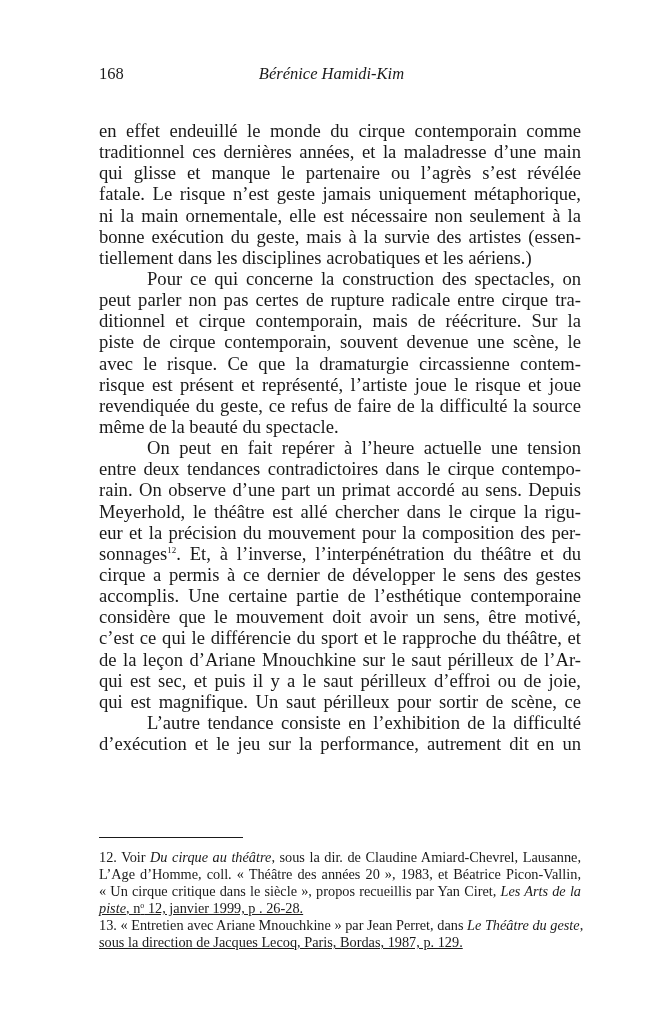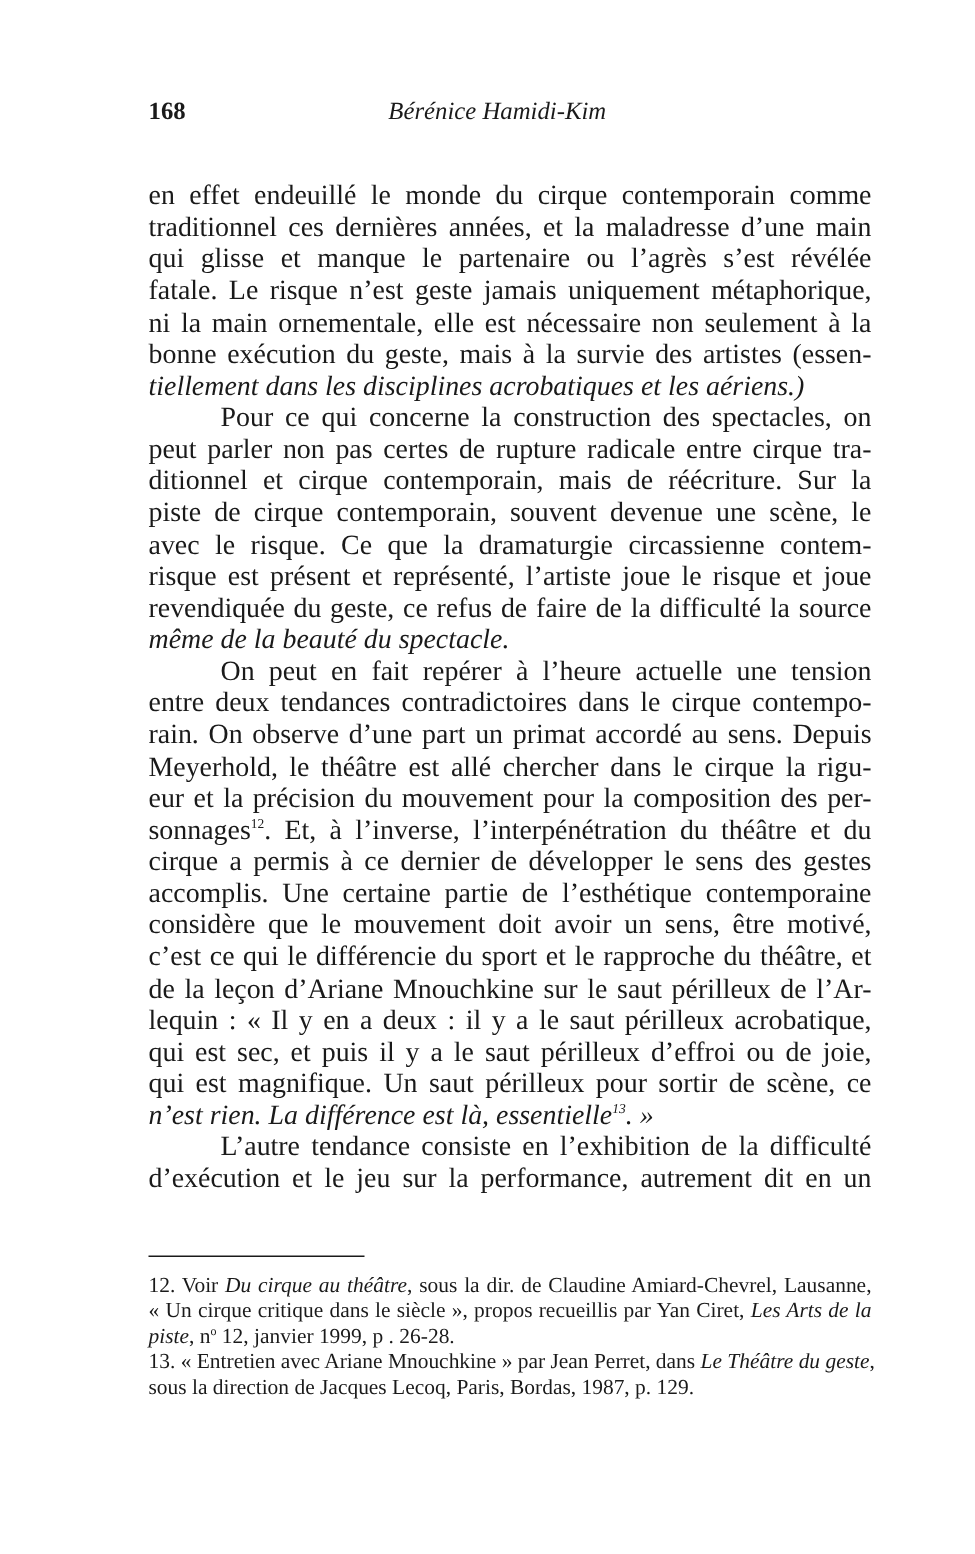--- a/index.html
+++ b/index.html
@@ -21,21 +21,20 @@
       left: 99px;
       width: 482px;
       height: 24px;
       font-size: 16.5px;
       line-height: 24px;
     }
     .header .page-number {
       position: absolute;
       left: 0;
       top: 0;
-      font-weight: bold;
     }
     .header .running-title {
       position: absolute;
       left: 0;
       right: 17px;
       top: 0;
       text-align: center;
       font-style: italic;
     }
     .body-text {
@@ -49,21 +48,20 @@
     .line {
       display: block;
       height: 21.15px;
       white-space: nowrap;
       text-align: justify;
       text-align-last: justify;
       overflow: visible;
     }
     .line.last {
       text-align-last: left;
-      font-style: italic;
     }
     .line.indent {
       padding-left: 48px;
     }
     sup {
       font-size: 9px;
       line-height: 0;
       vertical-align: 7px;
     }
     .fn-rule {
@@ -84,20 +82,21 @@
     }
     .fn-line {
       display: block;
       height: 17.1px;
       white-space: nowrap;
       text-align: justify;
       text-align-last: justify;
     }
     .fn-line.last {
       text-align-last: left;
+      text-decoration: underline;
     }
     i { font-style: italic; }
     .fn-sup {
       font-size: 8px;
       vertical-align: 5px;
       line-height: 0;
     }
   </style>
 </head>
 <body>
@@ -127,29 +126,28 @@
   <span class="line">entre deux tendances contradictoires dans le cirque contempo-</span>
   <span class="line">rain. On observe d’une part un primat accordé au sens. Depuis</span>
   <span class="line">Meyerhold, le théâtre est allé chercher dans le cirque la rigu-</span>
   <span class="line">eur et la précision du mouvement pour la composition des per-</span>
   <span class="line"><span>sonnages</span><sup>12</sup><span>. Et, à l’inverse, l’interpénétration du théâtre et du</span></span>
   <span class="line">cirque a permis à ce dernier de développer le sens des gestes</span>
   <span class="line">accomplis. Une certaine partie de l’esthétique contemporaine</span>
   <span class="line">considère que le mouvement doit avoir un sens, être motivé,</span>
   <span class="line">c’est ce qui le différencie du sport et le rapproche du théâtre, et</span>
   <span class="line">de la leçon d’Ariane Mnouchkine sur le saut périlleux de l’Ar-</span>
-  <span class="line">lequin : « Il y en a deux : il y a le saut périlleux acrobatique,</span>
   <span class="line">qui est sec, et puis il y a le saut périlleux d’effroi ou de joie,</span>
   <span class="line">qui est magnifique. Un saut périlleux pour sortir de scène, ce</span>
-  <span class="line last"><span>n’est rien. La différence est là, essentielle</span><sup>13</sup><span>. »</span></span>
   <span class="line indent">L’autre tendance consiste en l’exhibition de la difficulté</span>
   <span class="line">d’exécution et le jeu sur la performance, autrement dit en un</span>
 </div>
 
 <div class="fn-rule"></div>
 
 <div class="footnotes">
   <span class="fn-line"><span>12.</span><span> Voir </span><i>Du cirque au théâtre</i><span>, sous la dir. de Claudine Amiard-Chevrel, Lausanne,</span></span>
+  <span class="fn-line">L’Age d’Homme, coll. « Théâtre des années 20 », 1983, et Béatrice Picon-Vallin,</span>
   <span class="fn-line"><span>« Un cirque critique dans le siècle », propos recueillis par Yan Ciret, </span><i>Les Arts de la</i></span>
   <span class="fn-line last"><i>piste</i><span>, n</span><span class="fn-sup">o</span><span> 12, janvier 1999, p . 26-28.</span></span>
   <span class="fn-line"><span>13.</span><span> « Entretien avec Ariane Mnouchkine » par Jean Perret, dans </span><i>Le Théâtre du geste</i><span>,</span></span>
   <span class="fn-line last">sous la direction de Jacques Lecoq, Paris, Bordas, 1987, p. 129.</span>
 </div>
 
 </body></html>

